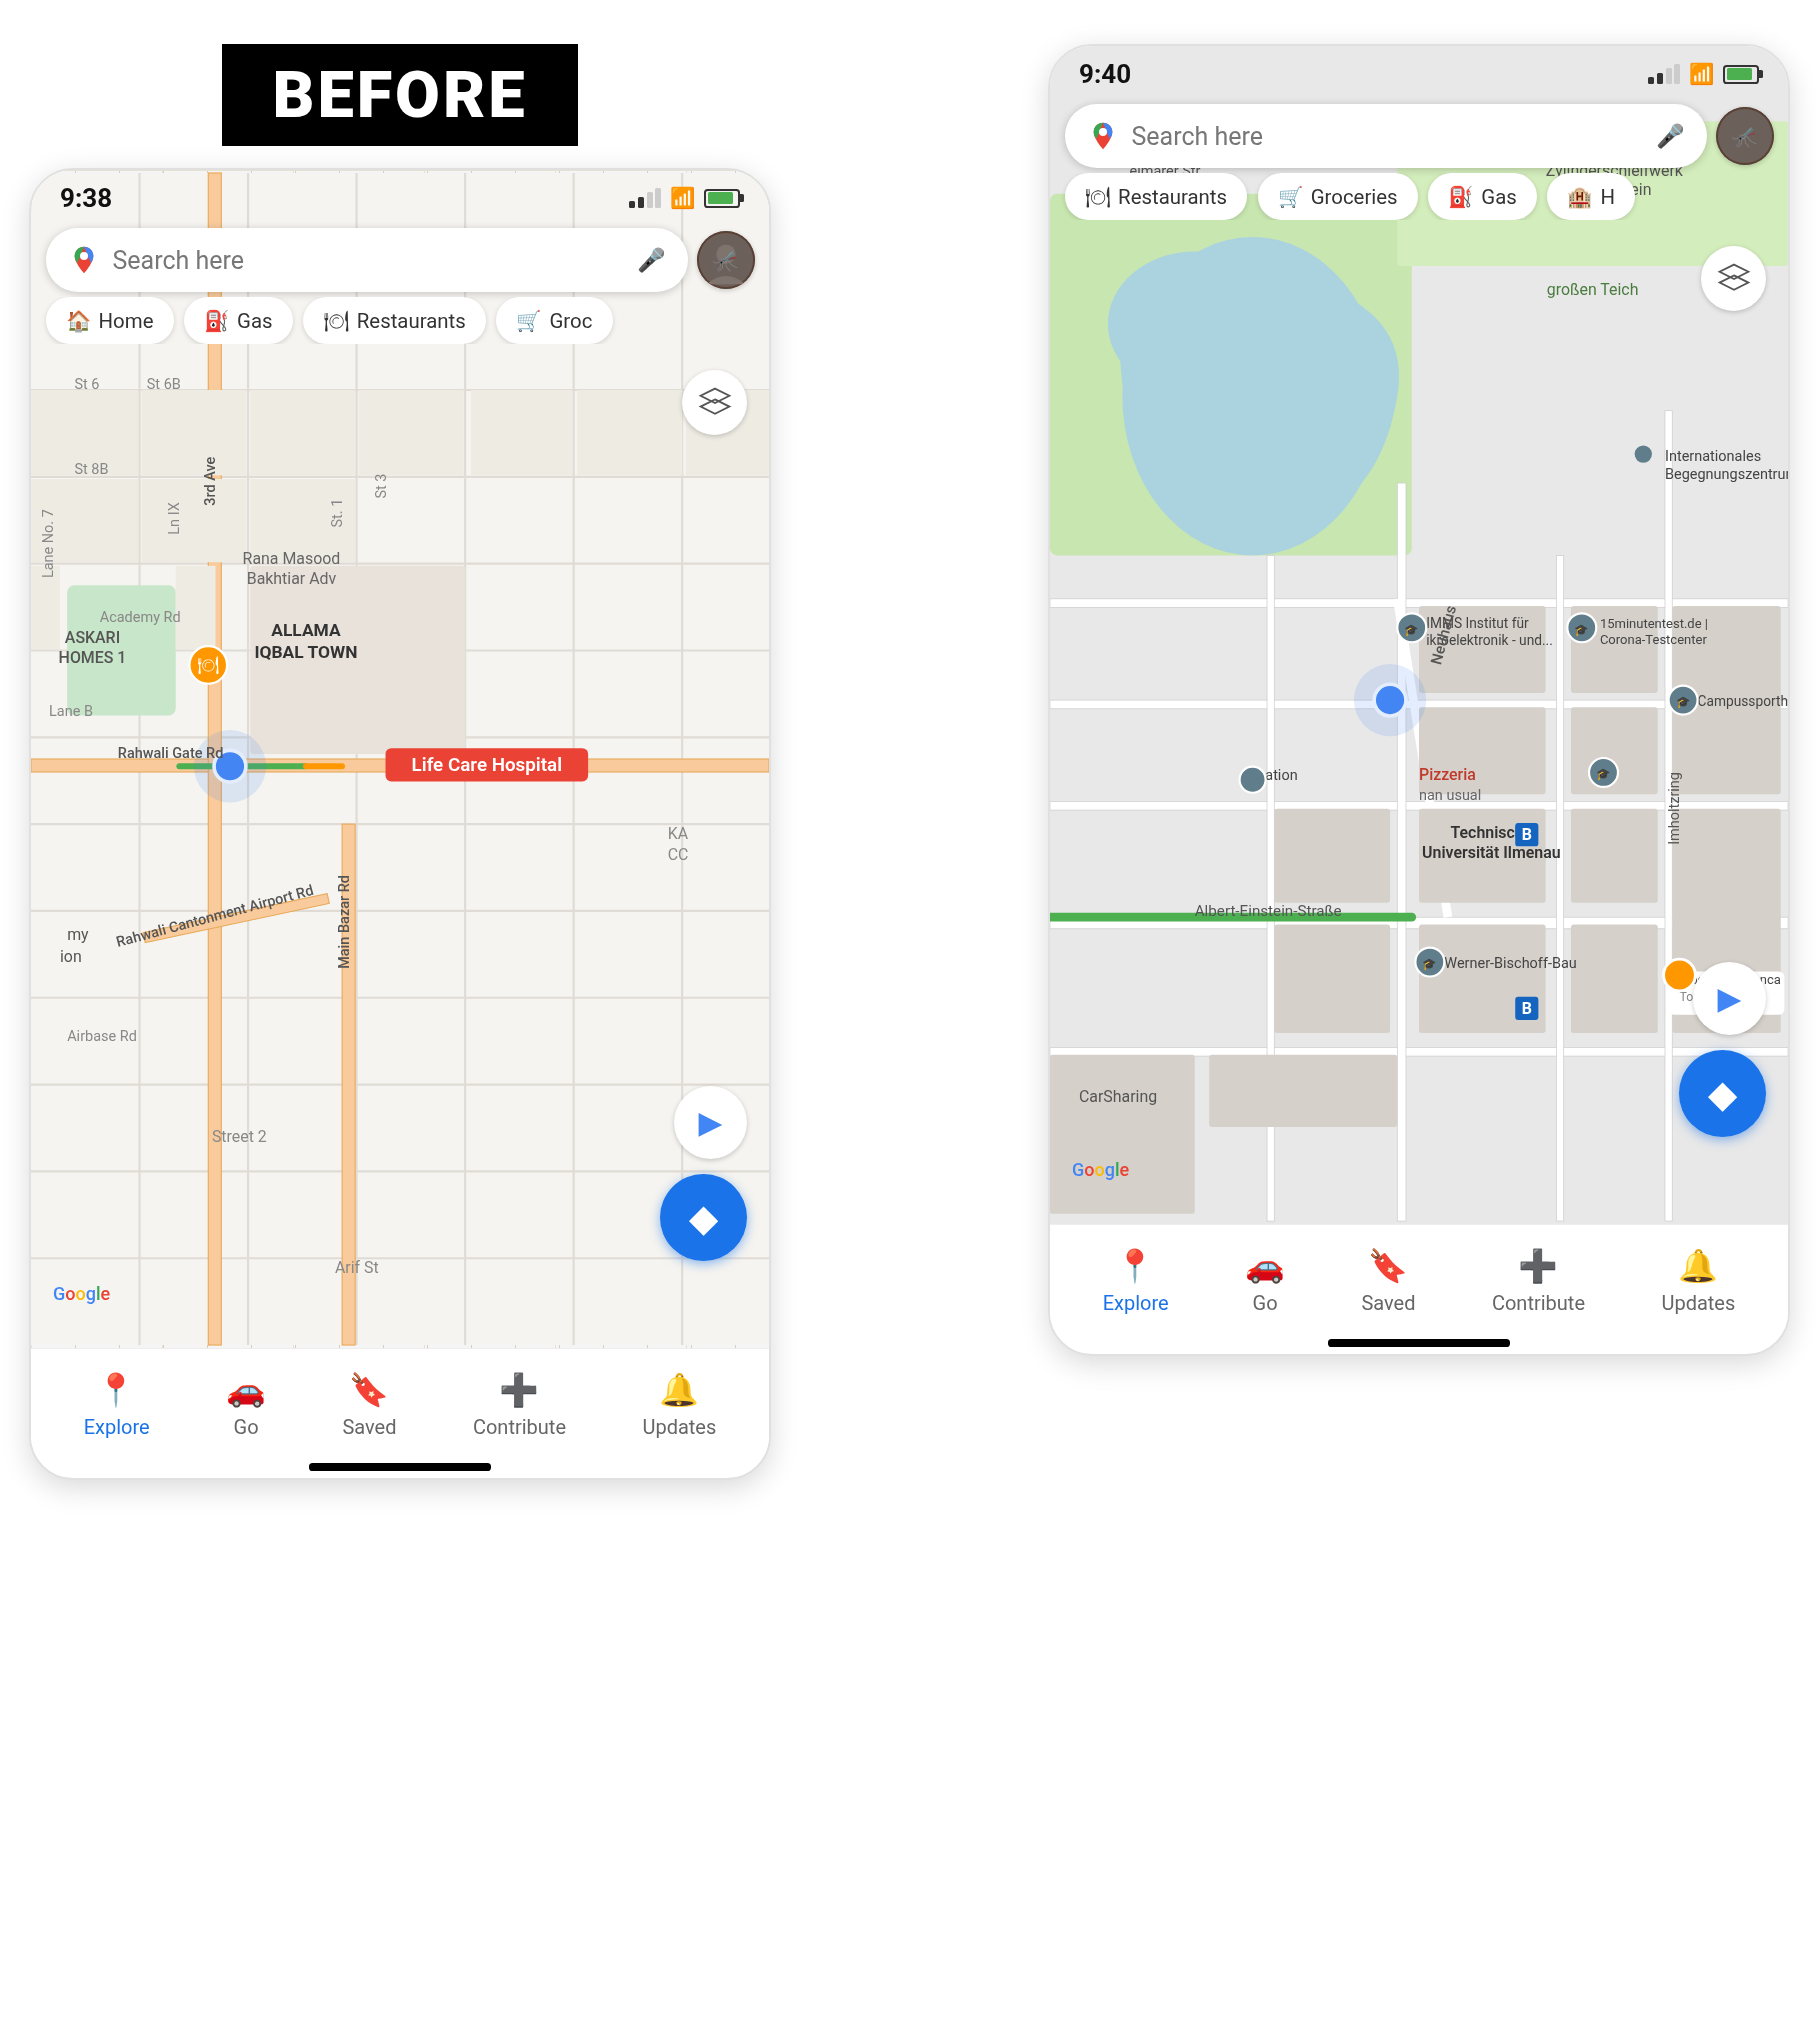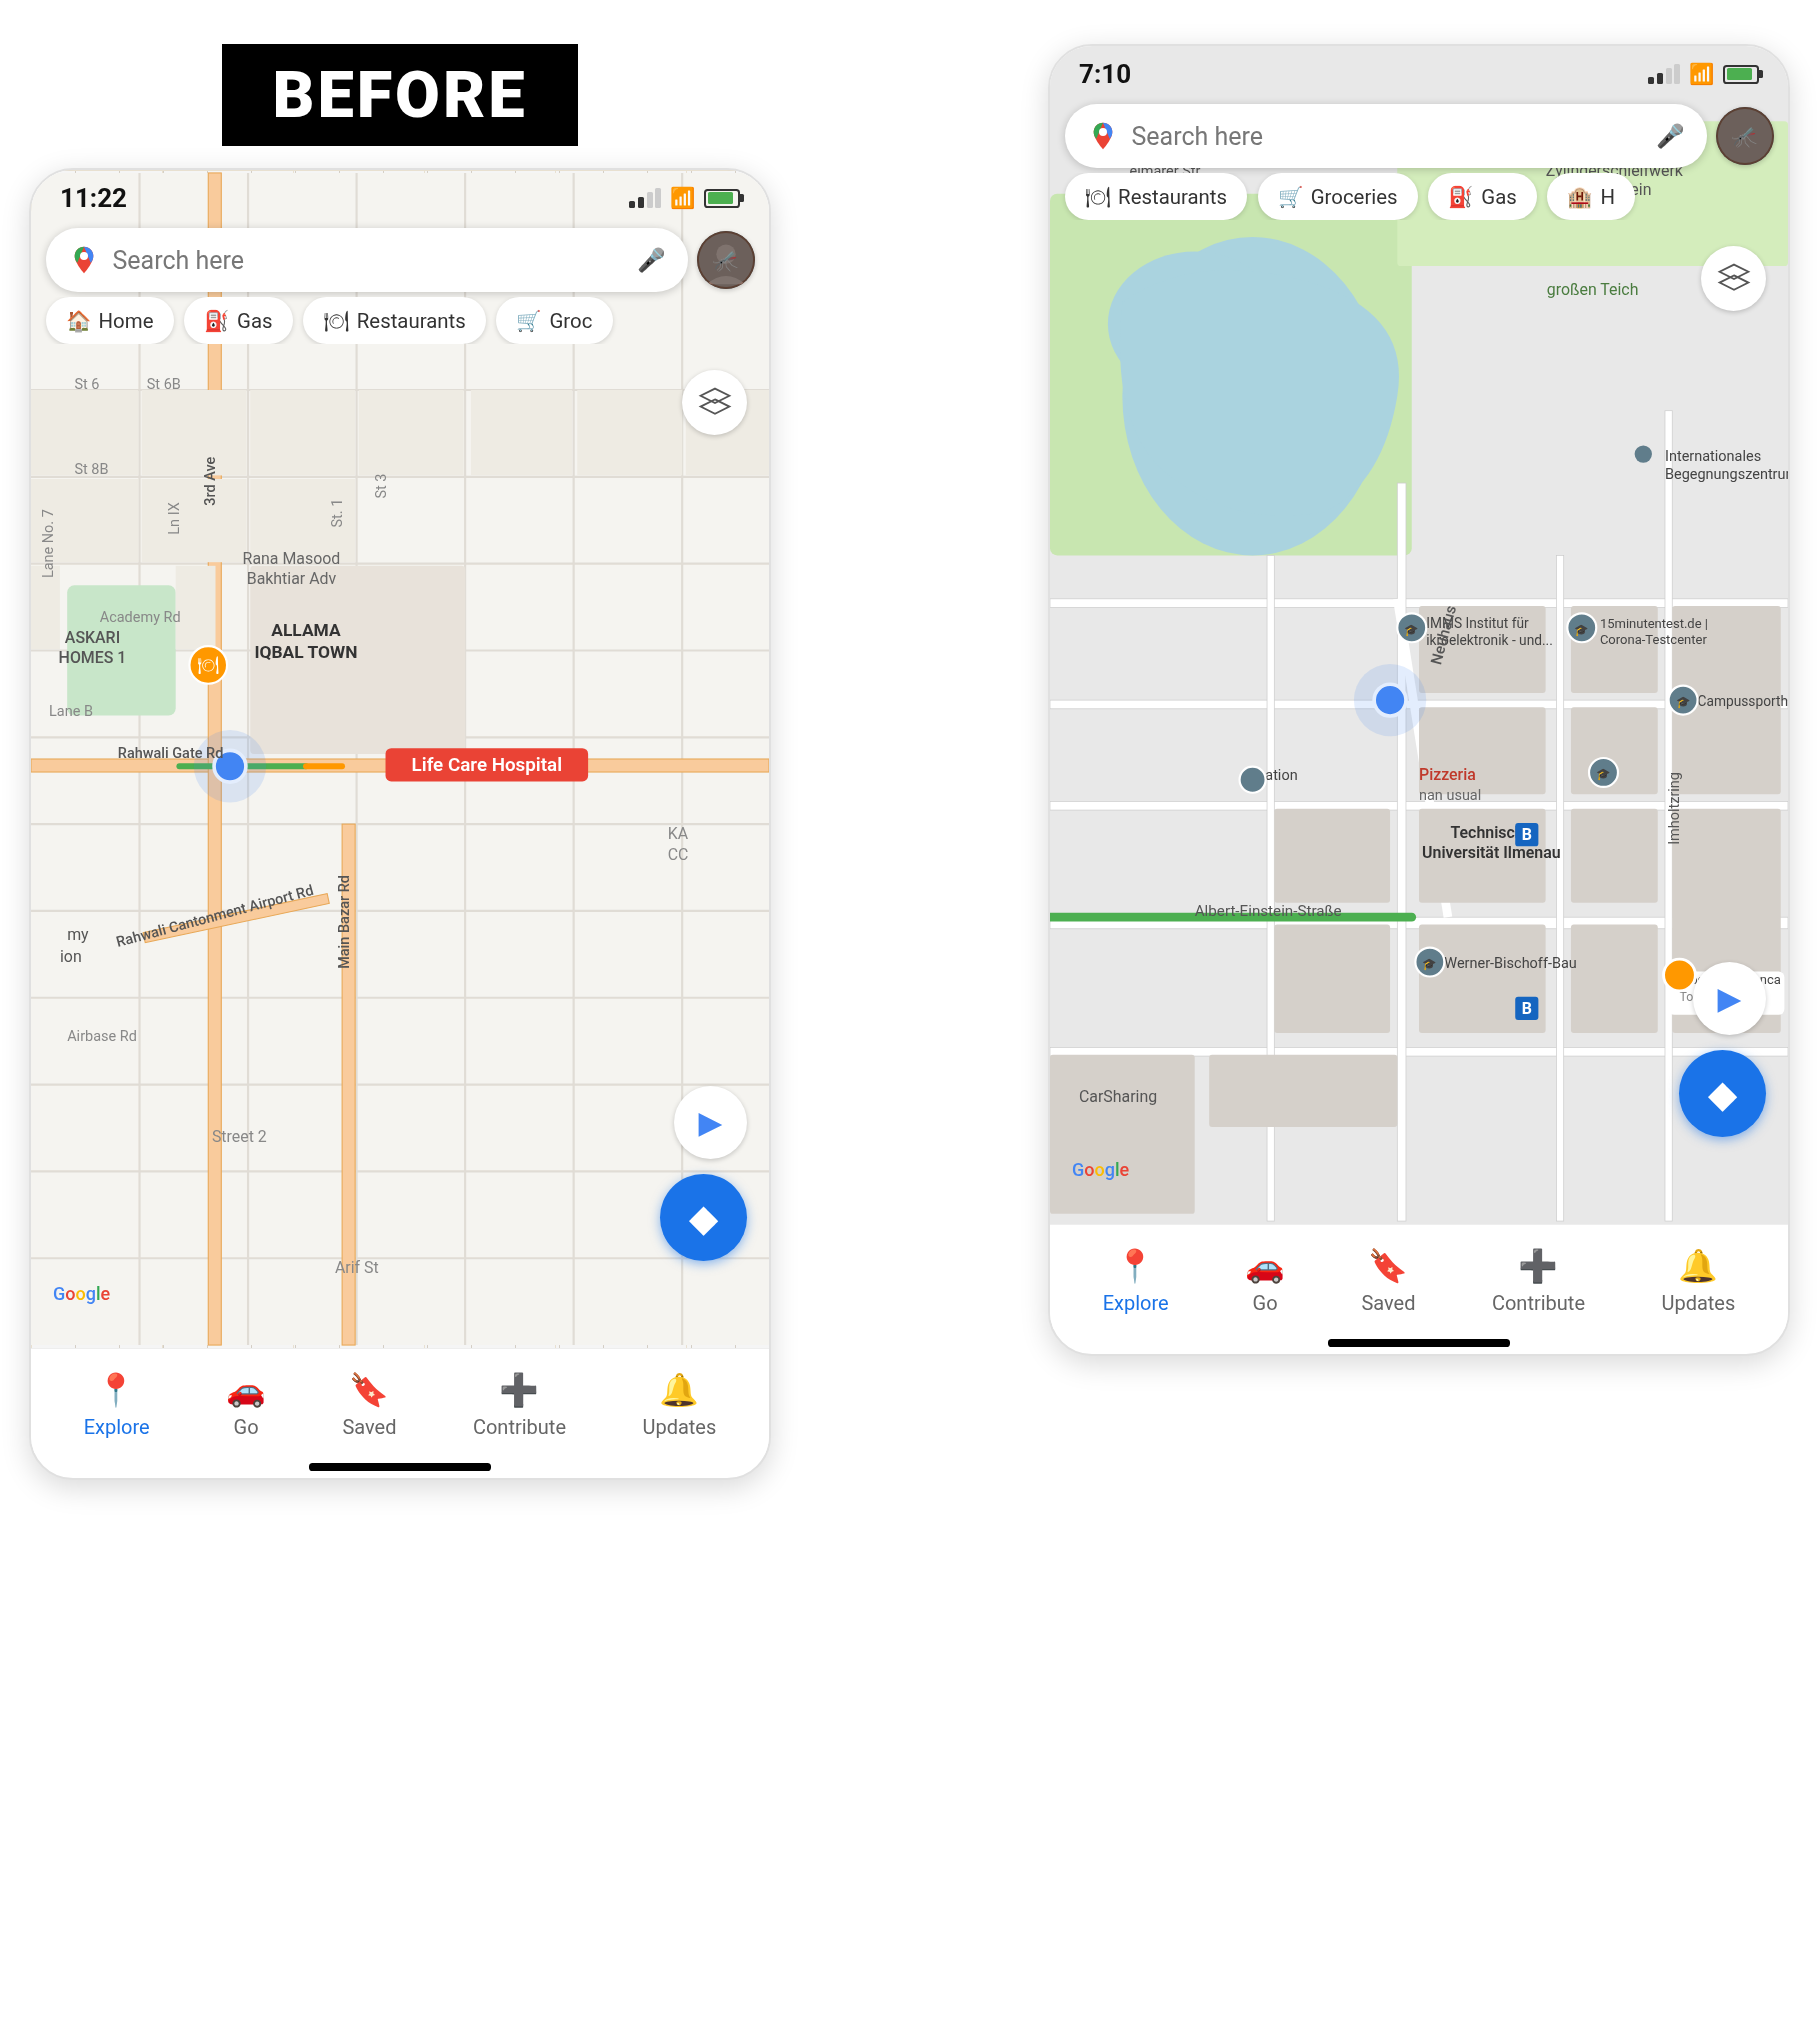--- a/index.html
+++ b/index.html
@@ -421,21 +421,21 @@
           <text x="50" y="1200" fill="#888" font-size="20">Airbase Rd</text>
           <text x="880" y="920" fill="#888" font-size="22">KA</text>
           <text x="880" y="950" fill="#888" font-size="22">CC</text>
           <text x="50" y="1060" fill="#555" font-size="22">my</text>
           <text x="40" y="1090" fill="#555" font-size="22">ion</text>
 
           <text x="95" y="620" fill="#888" font-size="20">Academy Rd</text>
         </svg>
 
         <div class="status-bar">
-          <div class="status-time">11:22</div>
+          <div class="status-time">9:38</div>
           <div class="status-icons">
             <div class="signal-bars">
               <div class="signal-bar" style="height:7.3px;"></div>
               <div class="signal-bar" style="height:11.6px;"></div>
               <div class="signal-bar" style="height:16px; background:#ccc;"></div>
               <div class="signal-bar" style="height:20.4px; background:#ccc;"></div>
             </div>
             <span style="font-size:20.4px;">📶</span>
             <div class="battery-icon">
               <div class="battery-fill" style="width:25px; background:#4caf50;"></div>
@@ -649,21 +649,21 @@
 
           <circle cx="525" cy="1262" r="20" fill="#607d8b" stroke="white" stroke-width="3"></circle>
           <text x="525" y="1270" text-anchor="middle" fill="white" font-size="16">🎓</text>
 
           <circle cx="870" cy="1280" r="22" fill="#FF9800" stroke="white" stroke-width="4"></circle>
 
           <circle cx="280" cy="1010" r="18" fill="#607d8b" stroke="white" stroke-width="3"></circle>
         </svg>
 
         <div class="status-bar">
-          <div class="status-time">7:10</div>
+          <div class="status-time">9:40</div>
           <div class="status-icons">
             <div class="signal-bars">
               <div class="signal-bar" style="height:7.3px;"></div>
               <div class="signal-bar" style="height:11.6px;"></div>
               <div class="signal-bar" style="height:16px; background:#ccc;"></div>
               <div class="signal-bar" style="height:20.4px; background:#ccc;"></div>
             </div>
             <span style="font-size:20.4px;">📶</span>
             <div class="battery-icon">
               <div class="battery-fill" style="width:25px; background:#4caf50;"></div>

